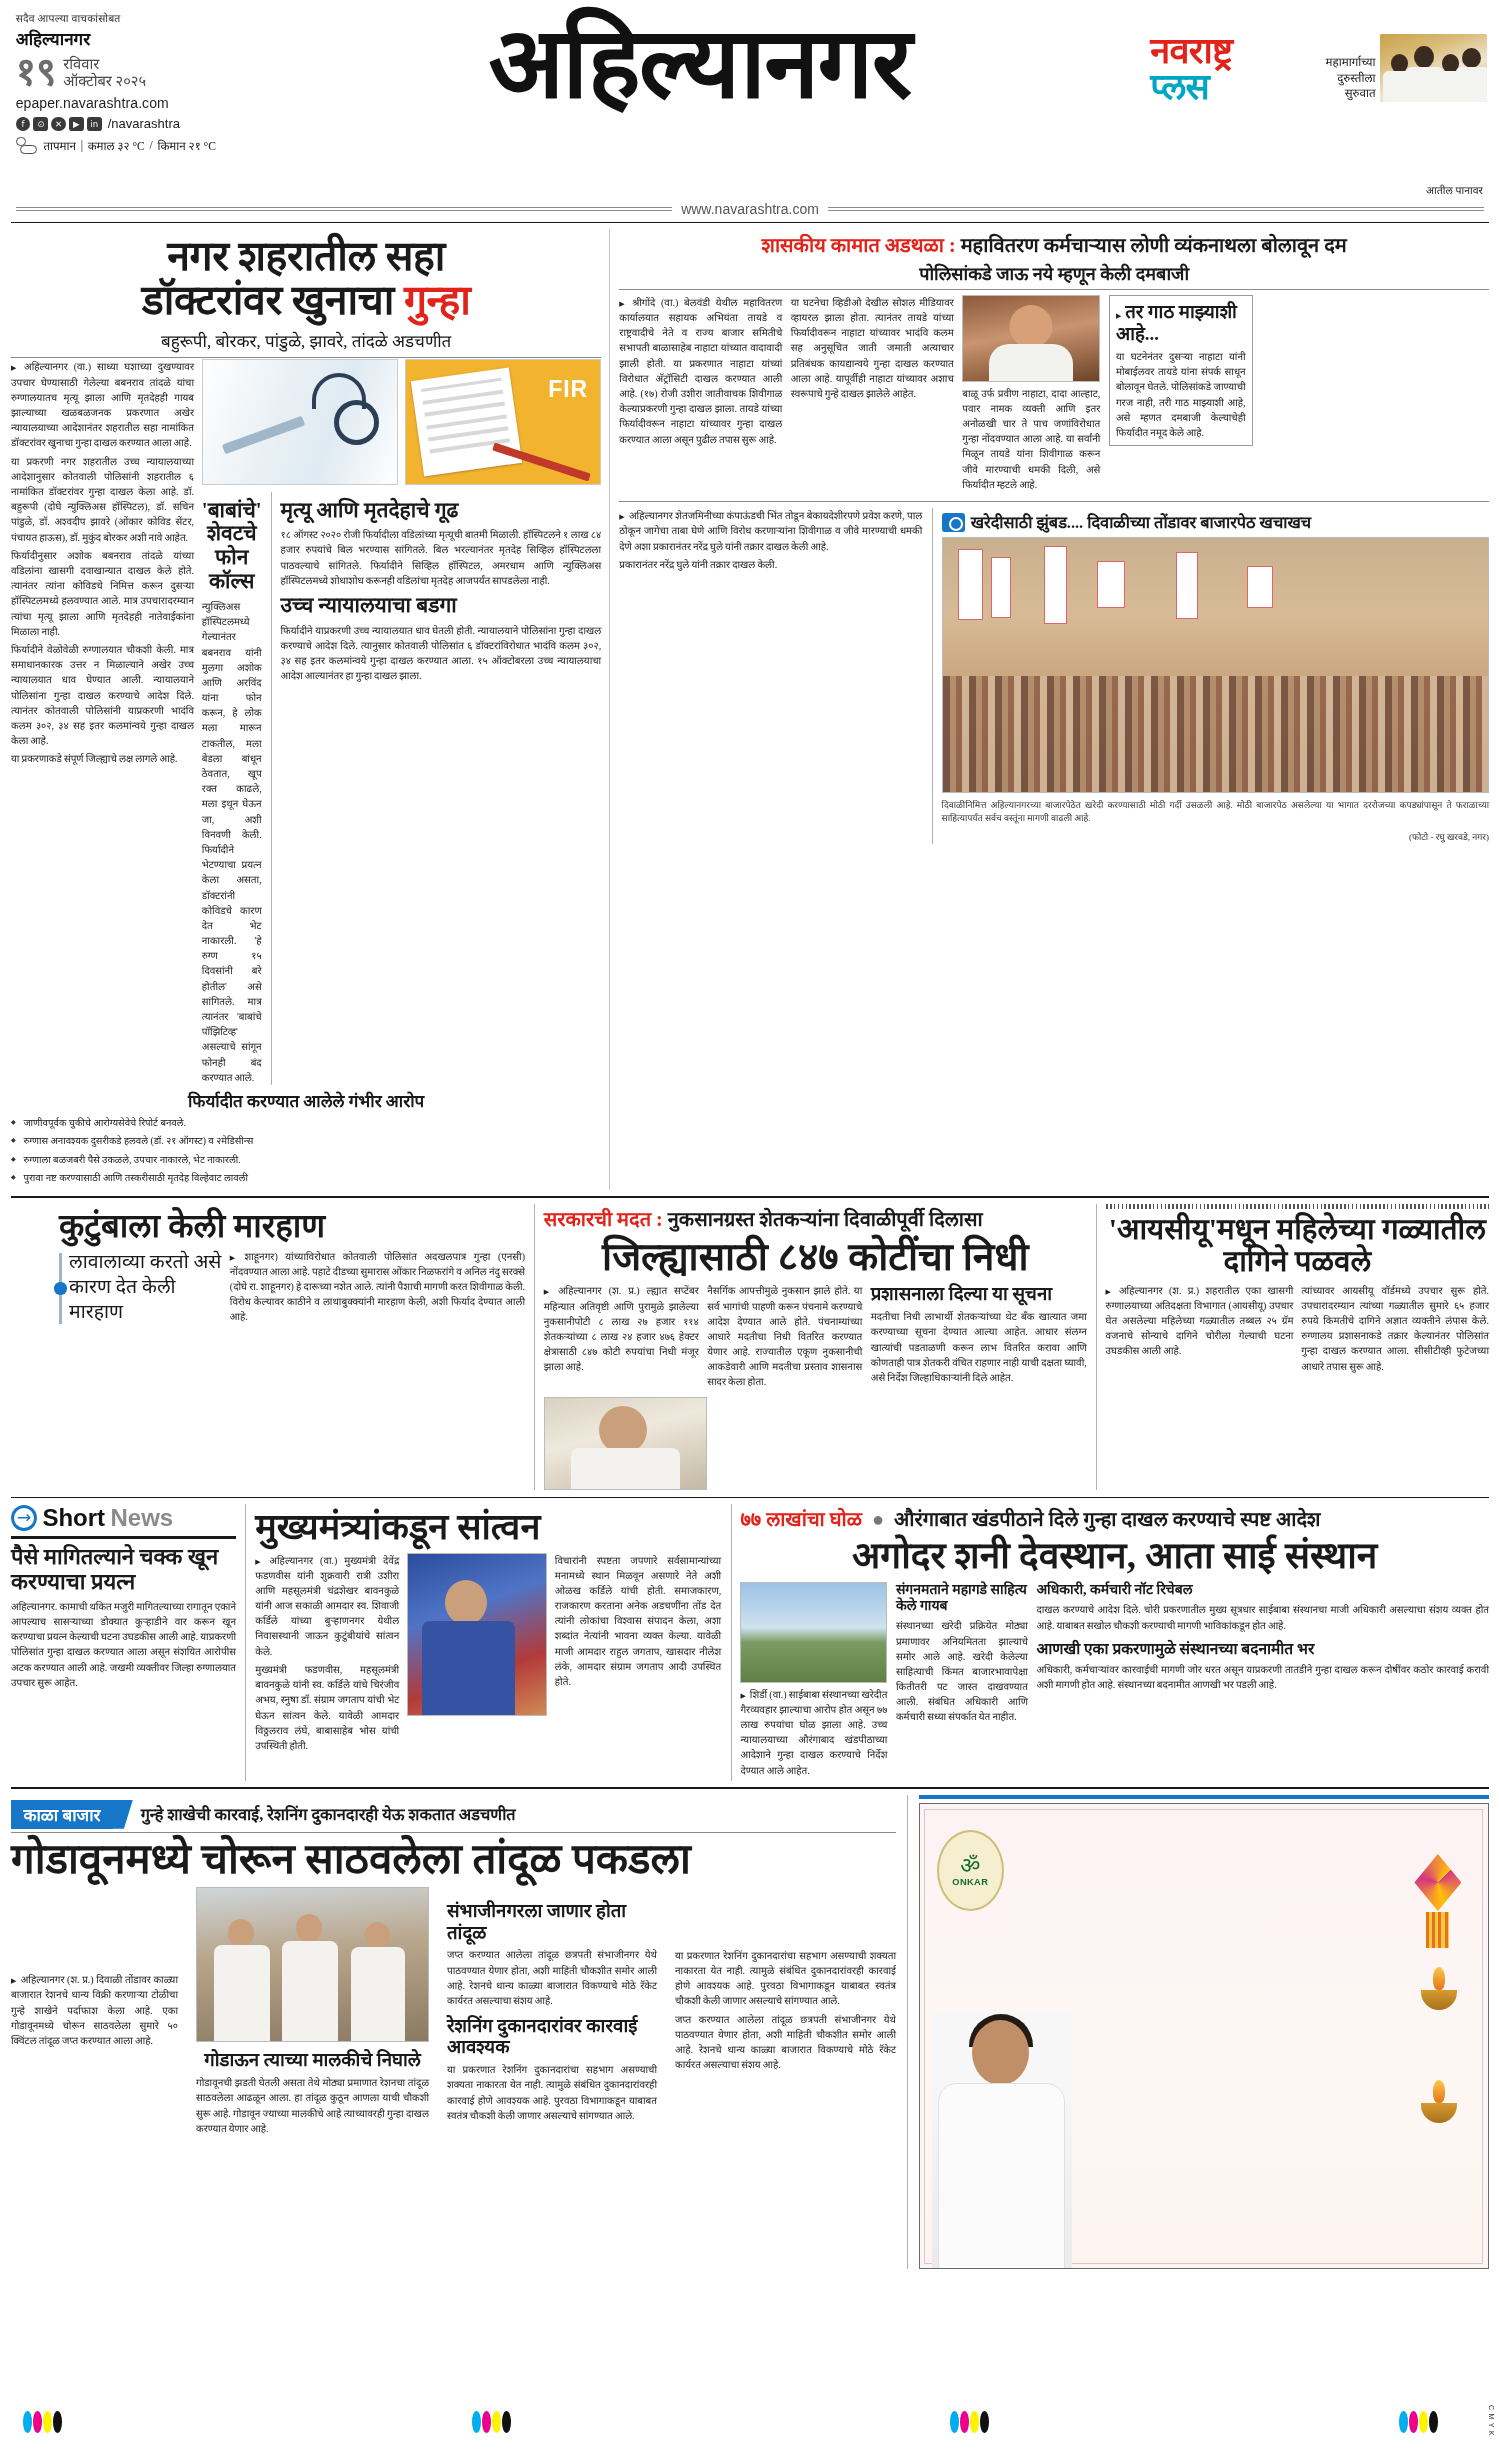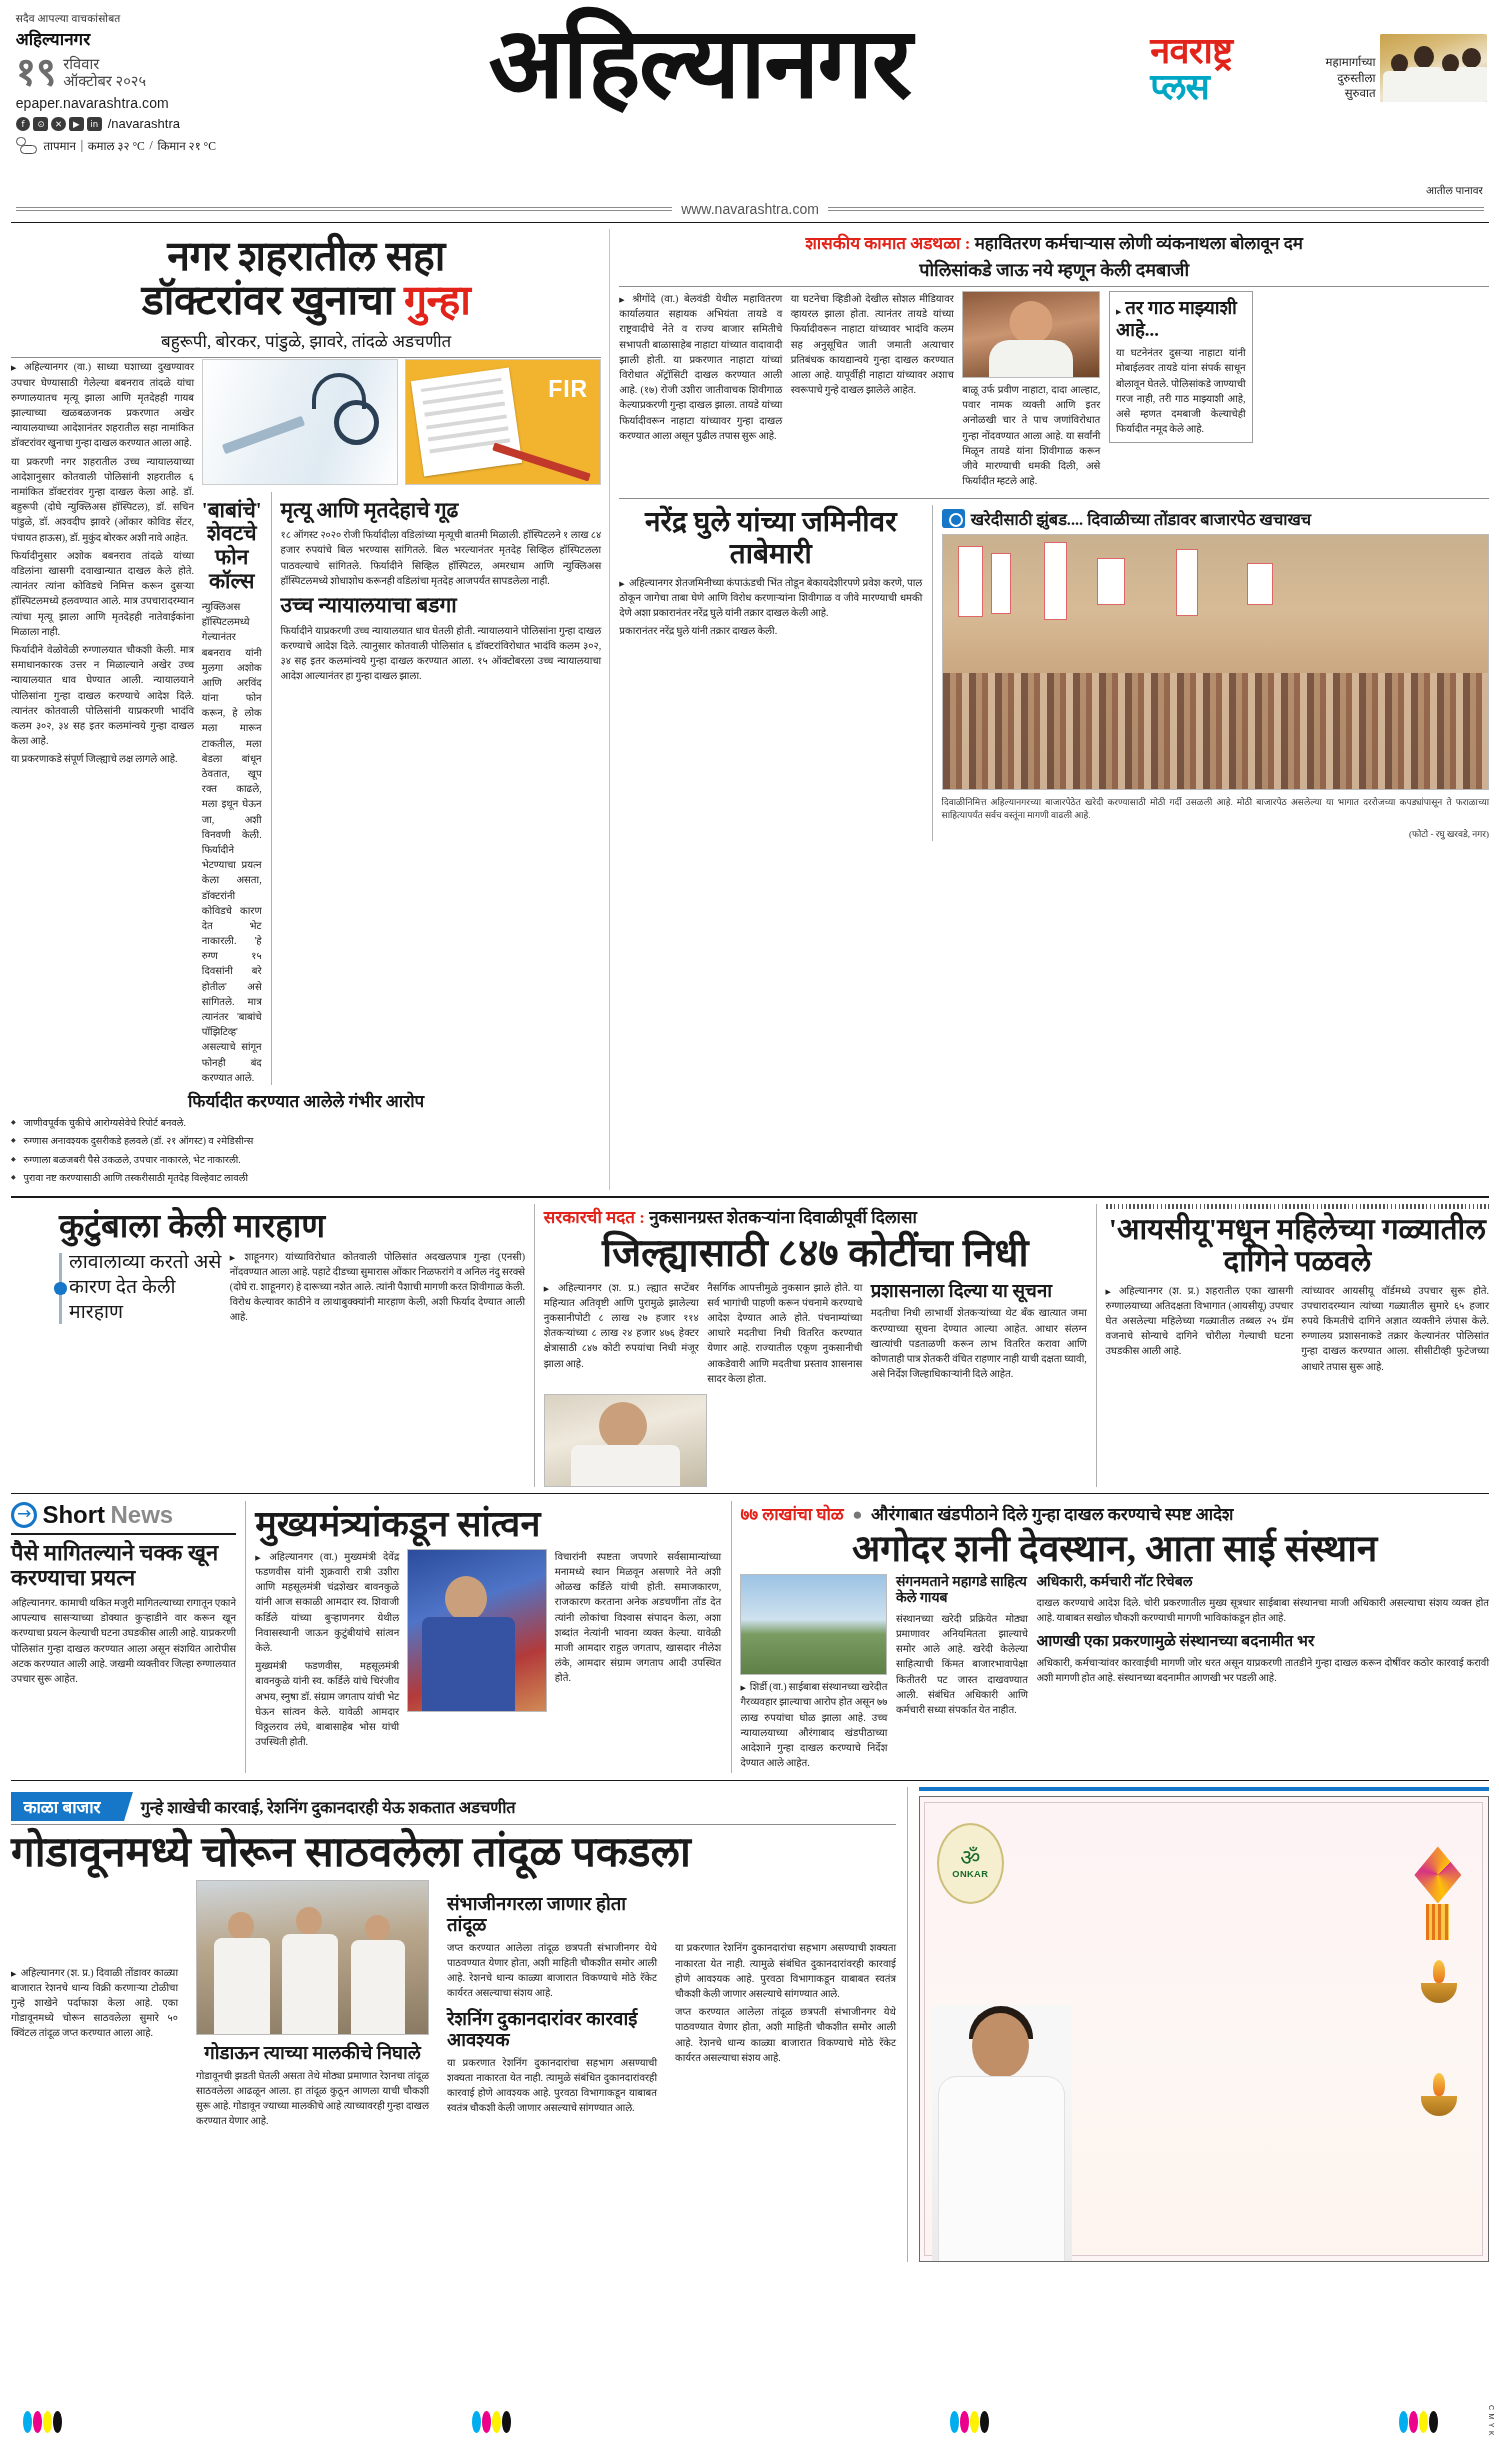--- a/index.html
+++ b/index.html
@@ -108,21 +108,21 @@
 
   .sub-h { font-size:21px; font-weight:bold; text-align:center; line-height:1.14; margin:7px 0 4.7px 0; }
   .sub-h.left { text-align:left; }
 
   
   .bullets { list-style:none; margin:4.7px 0 0 0; padding:0; font-size:9.7px; line-height:1.5; }
   .bullets li { position:relative; padding-left:12.4px; margin-bottom:3.9px; text-align:justify; }
   .bullets li:before { content:"\25C6"; position:absolute; left:0; top:0.8px; font-size:6.2px; color:#333; }
 
   
-  .kicker { font-size:17px; font-weight:bold; text-align:center; line-height:1.25; margin:3.1px 0 1.6px 0; }
+  .kicker { font-size:20px; font-weight:bold; text-align:center; line-height:1.25; margin:3.1px 0 1.6px 0; }
   .kicker .k1 { color:#e2231a; }
   .head2 { font-size:43px; font-weight:bold; text-align:center; line-height:1.1;
            letter-spacing:-0.8px; margin:1.6px 0 3.1px 0; }
   .deck { font-size:18px; font-weight:bold; text-align:center; margin:3.1px 0 4.7px 0; }
 
   .b-cols { display:flex; gap:8.5px; }
   .b-c { width:163px; flex:0 0 163px; }
   .b-c.narrow { width:138px; flex:0 0 138px; }
   .photo-port { width:100%; height:87px; background:linear-gradient(170deg,#8c5a3c,#c99470 45%,#6d4327);
                 border:0.8px solid #bbb; position:relative; overflow:hidden; }
@@ -414,21 +414,20 @@
             <div class="bn-h tri">तर गाठ माझ्याशी आहे...</div>
             <div class="body-txt">या घटनेनंतर दुसऱ्या नाहाटा यांनी मोबाईलवर तायडे यांना संपर्क साधून बोलावून घेतले. पोलिसांकडे जाण्याची गरज नाही, तरी गाठ माझ्याशी आहे, असे म्हणत दमबाजी केल्याचेही फिर्यादीत नमूद केले आहे.</div>
           </div>
         </div>
       </div>
 
       <div class="hr-thin" style="margin:6.2px 0"></div>
 
       <div class="row" style="gap:9.3px;">
         <div style="width:303px;flex:0 0 303px;">
-          <h3 class="sub-h" style="font-size:28px;margin-top:1.6px">नरेंद्र घुले यांच्या जमिनीवर ताबेमारी</h3>
           <div class="body-txt">
               <p class="tri">अहिल्यानगर शेतजमिनीच्या कंपाऊंडची भिंत तोडून बेकायदेशीरपणे प्रवेश करणे, पाल ठोकून जागेचा ताबा घेणे आणि विरोध करणाऱ्यांना शिवीगाळ व जीवे मारण्याची धमकी देणे अशा प्रकारानंतर नरेंद्र घुले यांनी तक्रार दाखल केली आहे.</p>
             <p>प्रकारानंतर नरेंद्र घुले यांनी तक्रार दाखल केली.</p>
             </div>
         </div>
         <div class="vr"></div>
         <div style="flex:1 1 auto;">
           <div class="photo-cap">
             <span class="cam"></span>
             <span class="t">खरेदीसाठी झुंबड.... दिवाळीच्या तोंडावर बाजारपेठ खचाखच</span>

